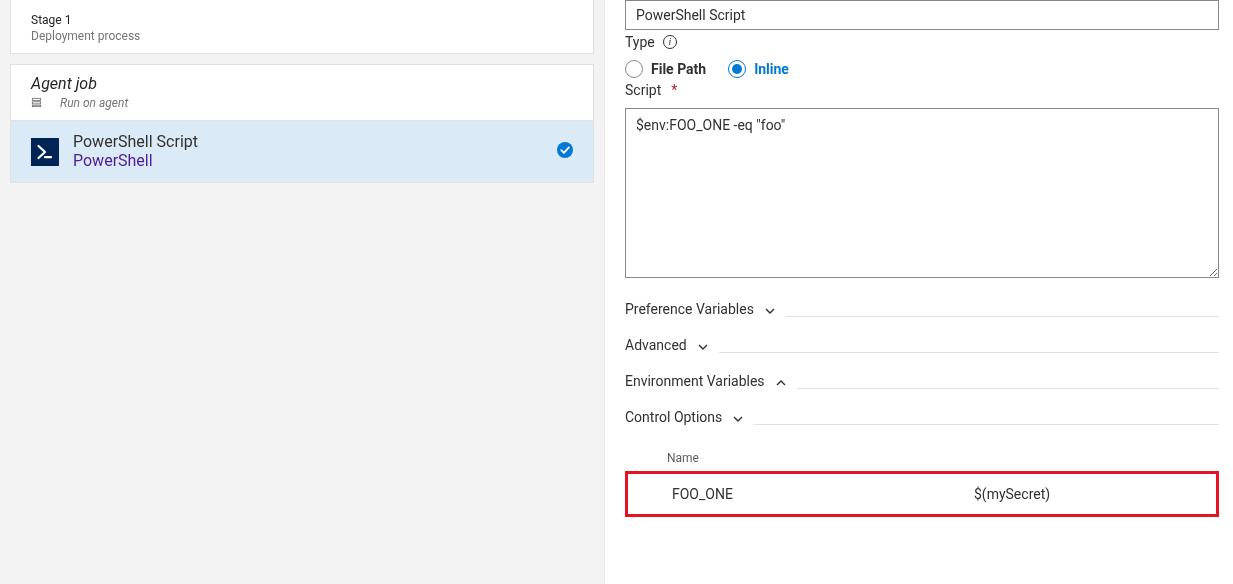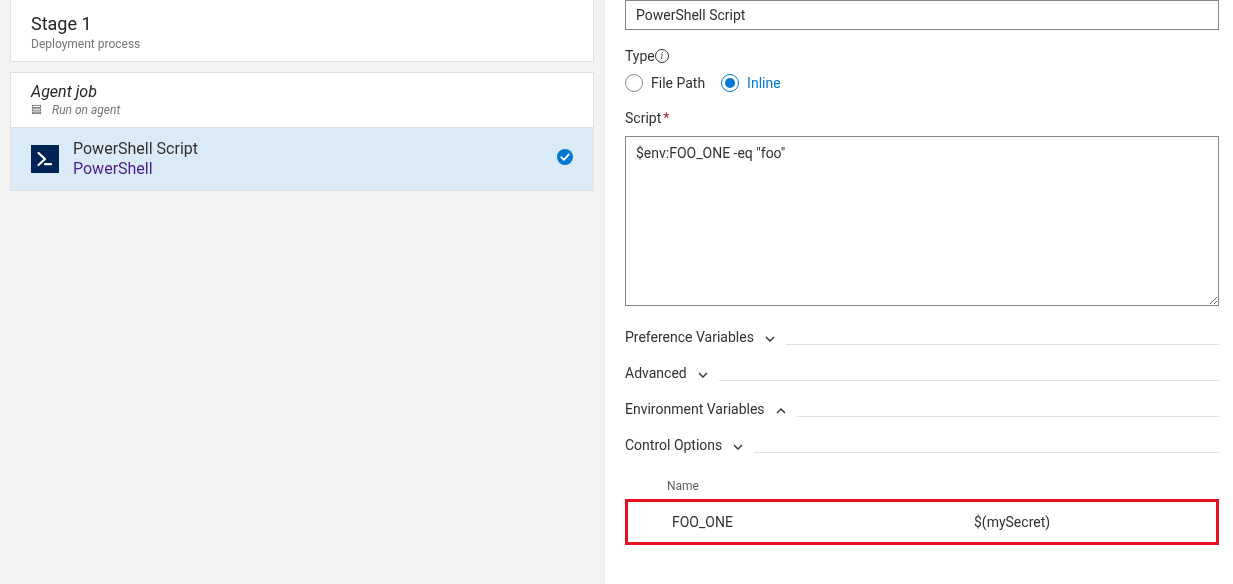--- a/index.html
+++ b/index.html
@@ -21,31 +21,31 @@
     background: #f3f3f3;
     border-right: 1px solid #ededed;
   }
   .stage-row {
     background: #fff;
     border: 1px solid #e1e1e1;
     border-top: none;
     padding: 13px 20px 10px 20px;
     margin: 0 10px 10px 10px;
   }
-  .stage-title { font-size: 18px; font-weight: 400; color: #242424; line-height: 1.2; }
+  .stage-title { font-size: 12px; font-weight: 400; color: #242424; line-height: 1.2; }
   .stage-sub { font-size: 12px; color: #767676; margin-top: 2px; }
   .job-row {
     background: #fff;
     border: 1px solid #e1e1e1;
     padding: 10px 20px 10px 20px;
     margin: 0 10px 0 10px;
     font-style: italic;
   }
   .job-title { font-size: 16px; font-weight: 400; color: #242424; line-height: 1.15; }
-  .job-sub-wrap { display: flex; align-items: center; gap: 10px; margin-top: 2px; color:#767676; }
+  .job-sub-wrap { display: flex; align-items: center; gap: 18px; margin-top: 2px; color:#767676; }
   .job-sub { font-size: 12px; color: #767676; }
   .agent-icon svg { width:11px; height:11px; display:block; }
   .task-row {
     background: #dbeaf7;
     margin: 0 10px;
     padding: 12px 20px 12px 20px;
     display: flex;
     align-items: center;
     gap: 14px;
     border: 1px solid #e1e1e1;
@@ -73,36 +73,36 @@
     width: 100%;
     border: 1px solid #8a8886;
     padding: 6px 10px;
     font-size: 14px;
     font-family: inherit;
     color: #323130;
     outline: none;
     background: #fff;
   }
   .field-label-row {
-    display: flex; align-items: center; 
-    margin-top: 18px; margin-bottom: 10px;
+    display: flex; align-items: center; gap: 8px;
+    margin-top: 4px; margin-bottom: 10px;
   }
   .field-label { font-size: 14px; color: #323130; }
   .info-icon {
     width: 14px; height: 14px;
     border: 1px solid #323130;
     border-radius: 50%;
     display: flex; align-items: center; justify-content: center;
     font-size: 10px;
     font-style: italic;
     font-family: Georgia, serif;
     line-height: 1;
   }
   .required { color: #a4262c; margin-left: 2px; }
-  .radio-row { display: flex; gap: 16px; align-items: center; }
+  .radio-row { display: flex; gap: 22px; align-items: center; font-weight: bold; }
   .radio {
     display: flex; align-items: center; gap: 8px; cursor: pointer;
   }
   .radio-circle {
     width: 18px; height: 18px; border-radius: 50%;
     border: 1px solid #8a8886;
     display: flex; align-items: center; justify-content: center;
     flex-shrink: 0;
   }
   .radio.selected .radio-circle { border: 1.5px solid #0078d4; }

